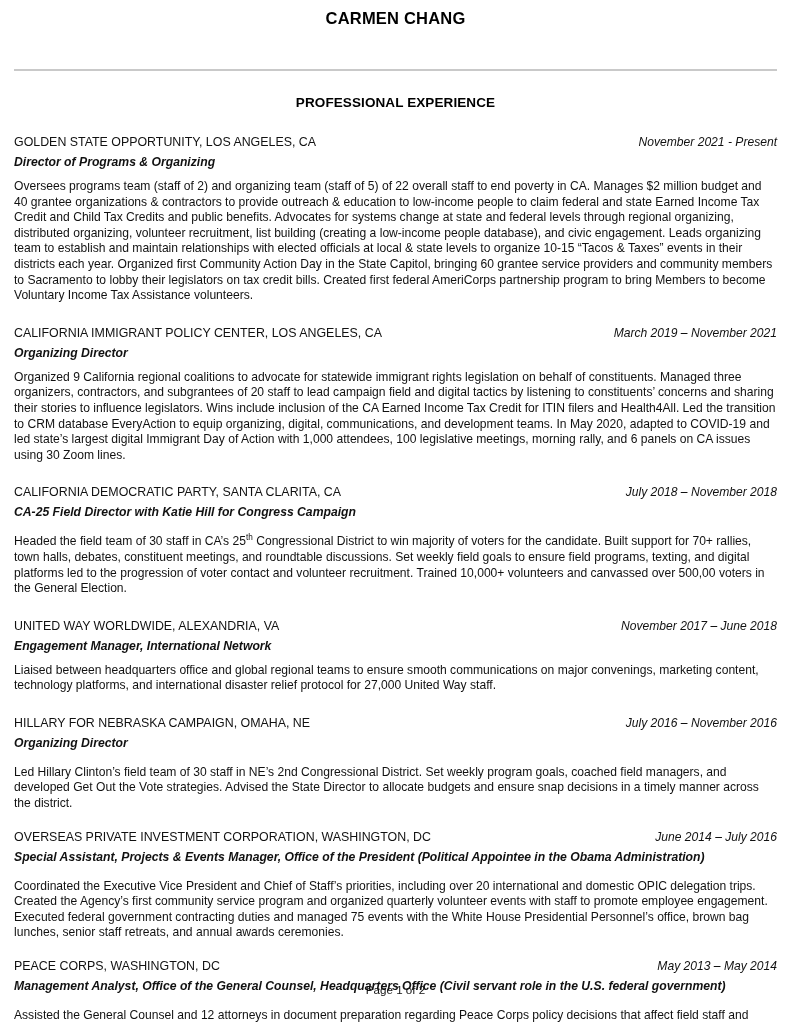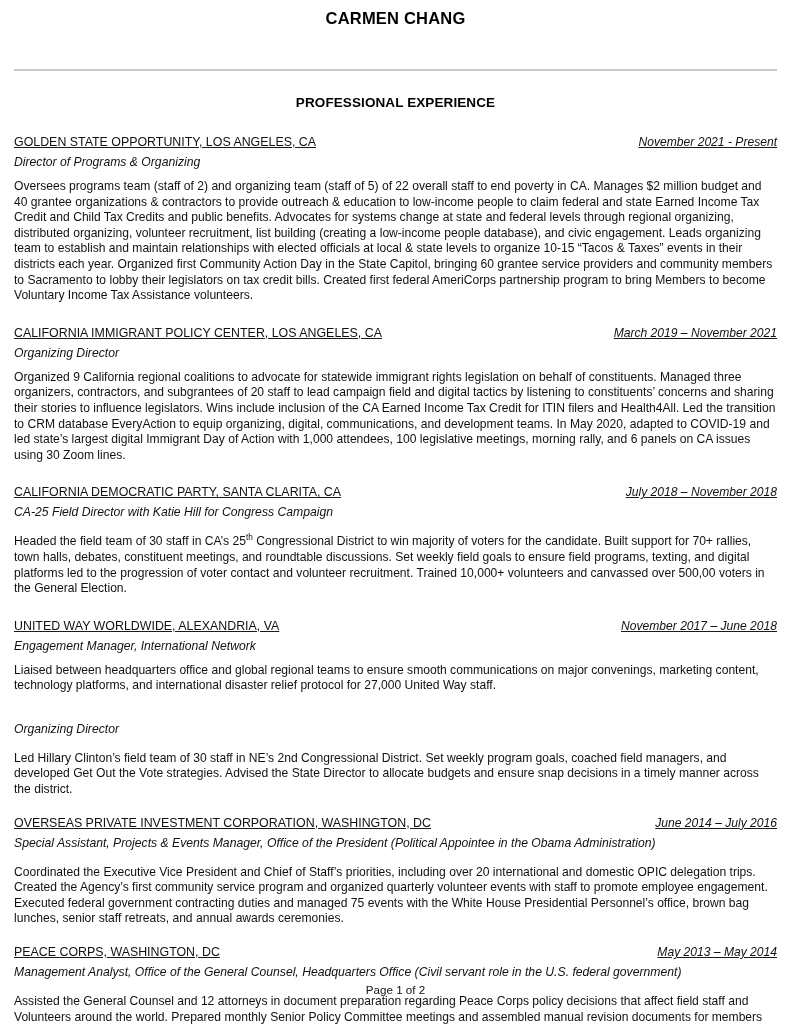--- a/index.html
+++ b/index.html
@@ -50,39 +50,39 @@
     padding-top: 25px;
   }
   .entry {
     margin-bottom: 0;
   }
   .entry-head {
     display: flex;
     justify-content: space-between;
     align-items: center;
     width: 100%;
-    text-decoration: underline;
   }
   .org {
     font-size: 12.4px;
     color: #111;
     white-space: nowrap;
   }
   .dates {
     font-size: 12.1px;
     font-style: italic;
     color: #111;
     white-space: nowrap;
     text-align: right;
   }
   .role {
     font-size: 12.2px;
     font-style: italic;
     color: #111;
     margin-top: 6px;
+    font-weight: bold;
   }
   .desc {
     font-size: 12.1px;
     line-height: 15.6px;
     color: #111;
     text-align: left;
     margin-top: 15px;
   }
   .entry.gap .desc {
     margin-top: 10px;
@@ -155,20 +155,24 @@
         <span class="org">UNITED WAY WORLDWIDE, ALEXANDRIA, VA</span>
         <span class="dates">November 2017 – June 2018</span>
       </div>
       <div class="role">Engagement Manager, International Network</div>
       <div class="desc">Liaised between headquarters office and global regional teams to ensure smooth communications on major convenings, marketing content, technology platforms, and international disaster relief protocol for 27,000 United Way staff.</div>
     </div>
 
     <div class="entry-spacer-lg"></div>
 
     <div class="entry">
+      <div class="entry-head">
+        <span class="org">HILLARY FOR NEBRASKA CAMPAIGN, OMAHA, NE</span>
+        <span class="dates">July 2016 – November 2016</span>
+      </div>
       <div class="role">Organizing Director</div>
       <div class="desc">Led Hillary Clinton’s field team of 30 staff in NE’s 2nd Congressional District. Set weekly program goals, coached field managers, and developed Get Out the Vote strategies. Advised the State Director to allocate budgets and ensure snap decisions in a timely manner across the district.</div>
     </div>
 
     <div class="entry-spacer-md"></div>
 
     <div class="entry">
       <div class="entry-head">
         <span class="org">OVERSEAS PRIVATE INVESTMENT CORPORATION, WASHINGTON, DC</span>
         <span class="dates">June 2014 – July 2016</span>

